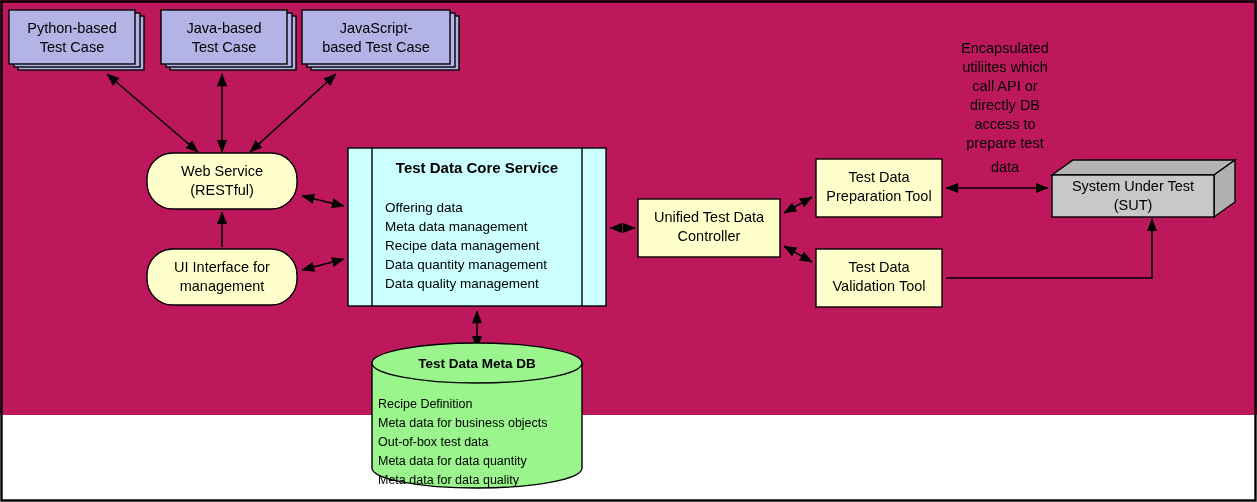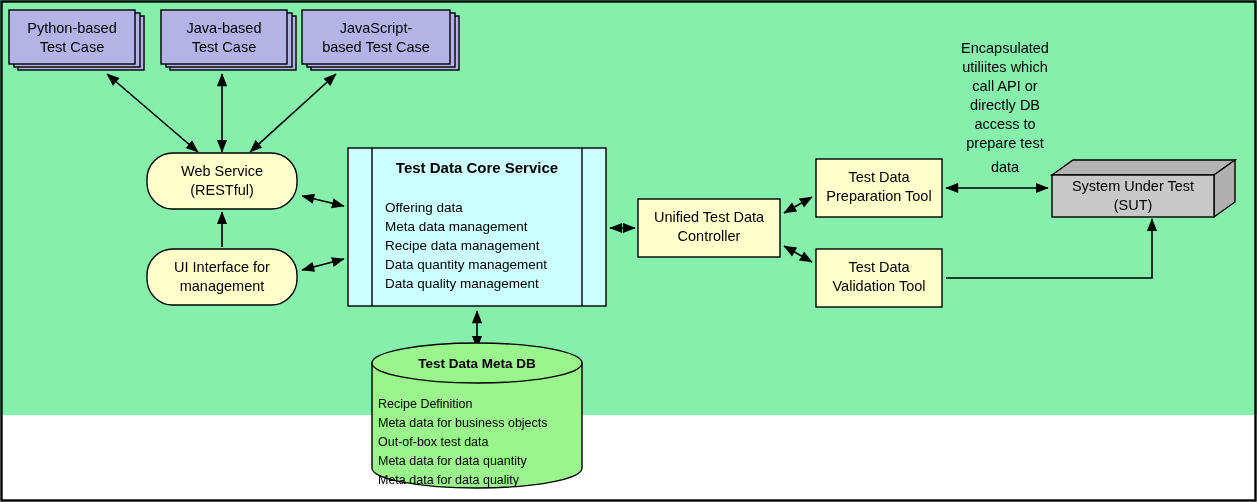--- a/index.html
+++ b/index.html
@@ -9,21 +9,21 @@
   }
   body {
     width: 1257px;
     height: 502px;
     font-family: "Liberation Sans", sans-serif;
   }
   #diagram-root {
     position: relative;
     width: 1257px;
     height: 415px;
-    background: #86efac;
+    background: #be185d;
     box-sizing: border-box;
   }
   svg#diagram-svg {
     display: block;
     width: 1257px;
     height: 502px;
   }
   text {
     font-family: "Liberation Sans", sans-serif;
     fill: #000000;

